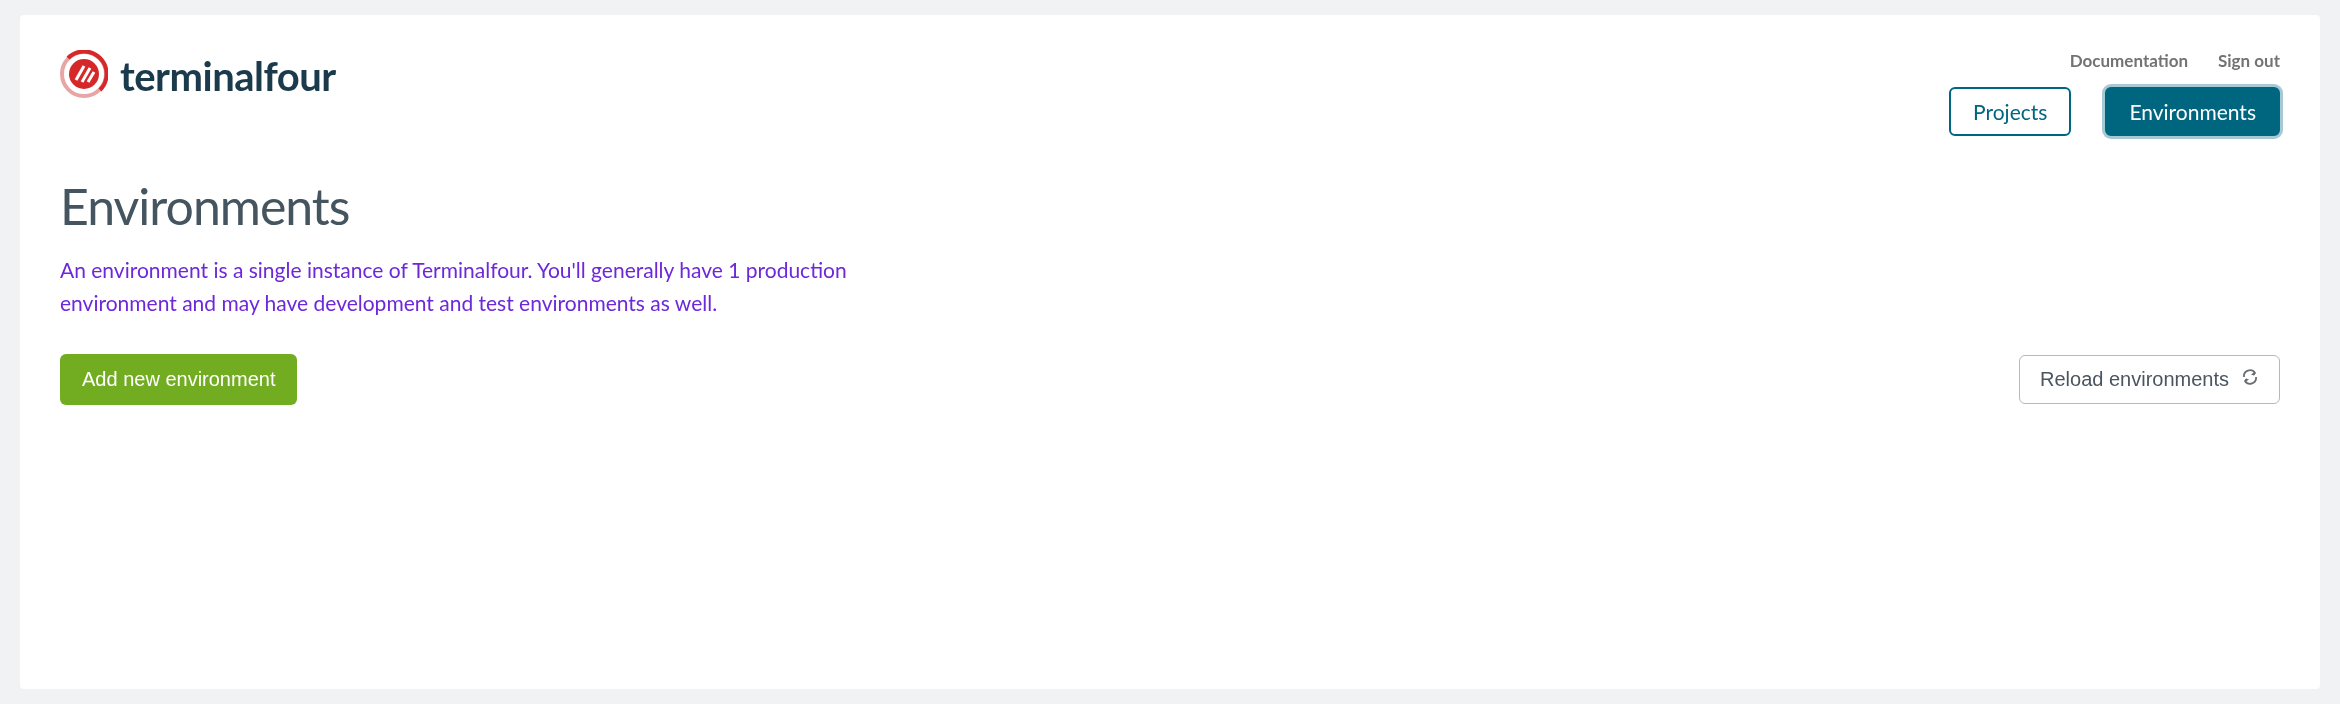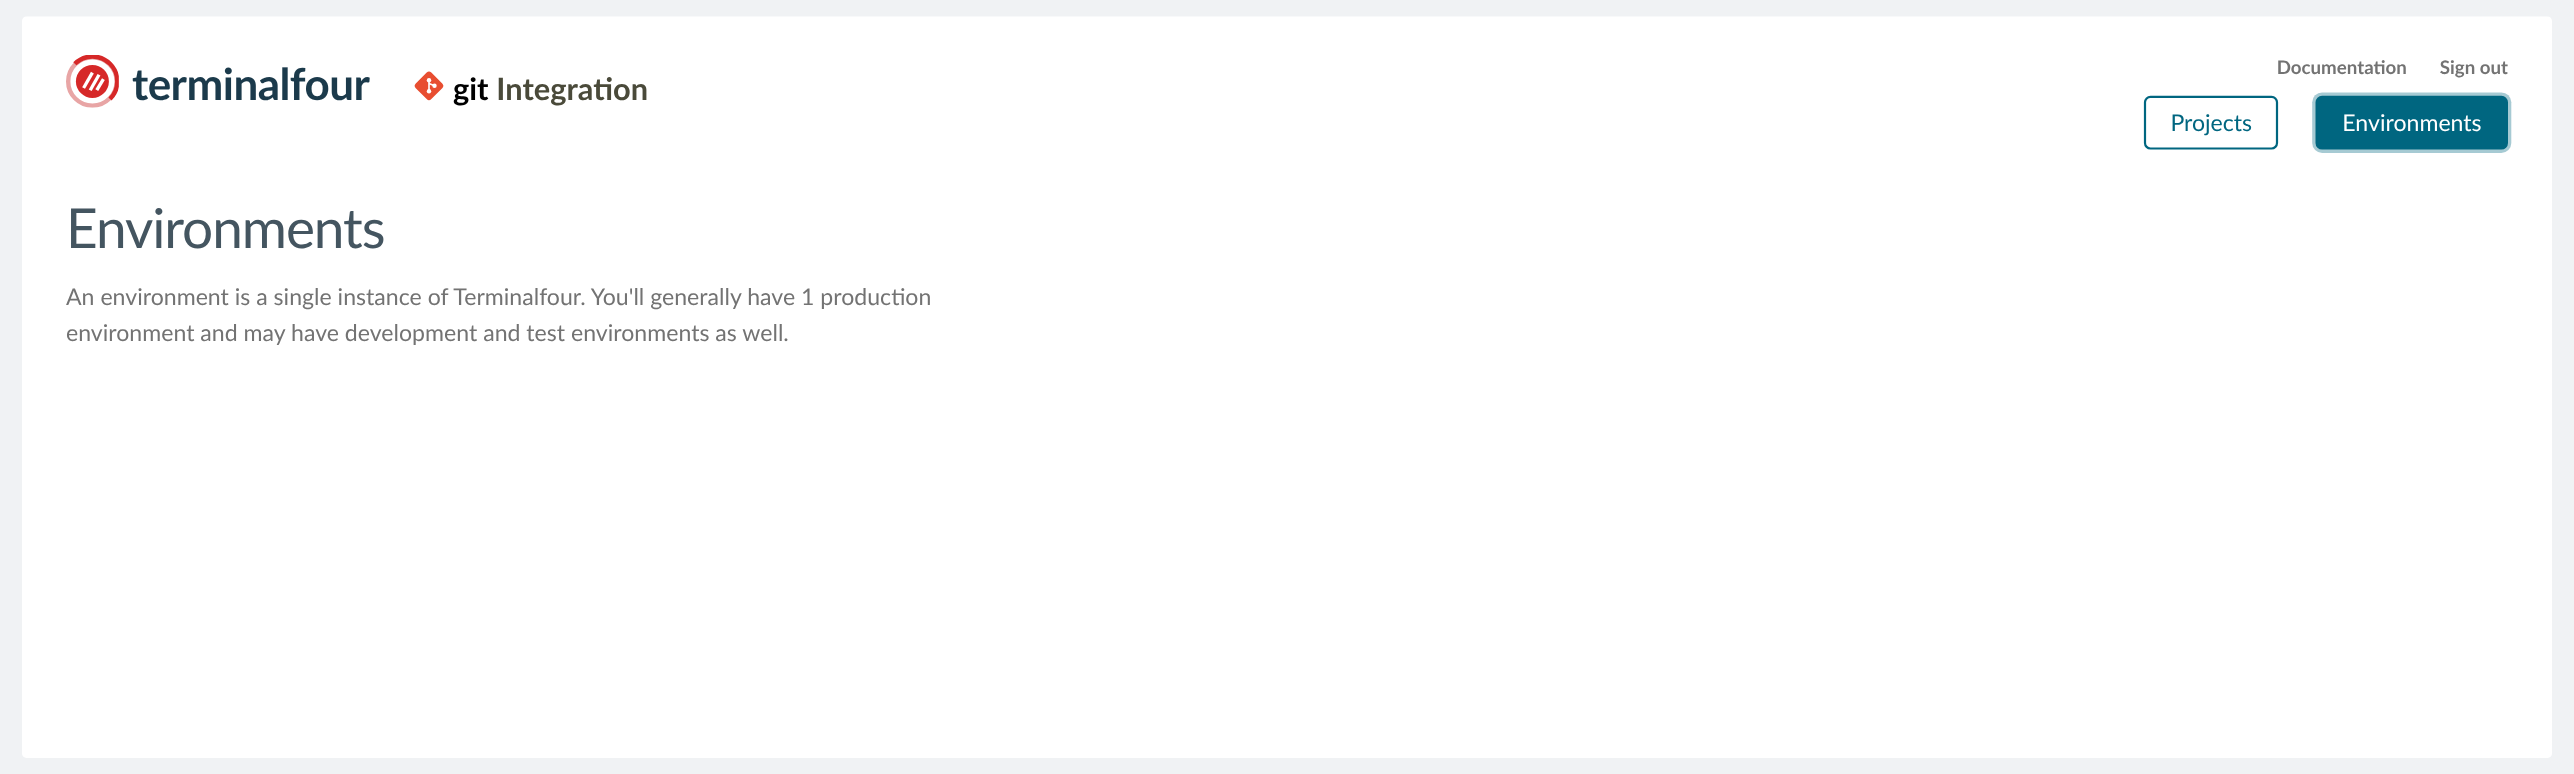--- a/index.html
+++ b/index.html
@@ -107,21 +107,21 @@
     }
     .page-title {
       font-size: 50px;
       font-weight: 400;
       color: #445560;
       margin-top: 40px;
       letter-spacing: -1px;
     }
     .page-description {
       font-size: 21px;
-      color: #737373;
+      color: #6d28d9;
       margin-top: 18px;
       line-height: 1.55;
       max-width: 800px;
     }
     .actions {
       display: flex;
       justify-content: space-between;
       align-items: center;
       margin-top: 35px;
     }
@@ -164,45 +164,42 @@
             <circle cx="24" cy="24" r="22" fill="none" stroke="#e8a5a5" stroke-width="4"></circle>
             <path d="M 8 8 A 22 22 0 0 1 40 40" fill="none" stroke="#d62828" stroke-width="4"></path>
             <circle cx="24" cy="24" r="15" fill="#d62828"></circle>
             <line x1="16" y1="30" x2="24" y2="16" stroke="#fff" stroke-width="3"></line>
             <line x1="22" y1="32" x2="30" y2="18" stroke="#fff" stroke-width="3"></line>
             <line x1="28" y1="32" x2="34" y2="22" stroke="#fff" stroke-width="3"></line>
           </svg>
         </span>
         <span class="logo-text">terminalfour</span>
       </div>
-      <div class="logo-sub">
-        <span>
-          <svg class="git-icon" viewBox="0 0 28 28">
-            <rect x="4" y="4" width="20" height="20" rx="3" transform="rotate(45 14 14)" fill="#e84e31"></rect>
-            <circle cx="14" cy="9" r="2" fill="#fff"></circle>
-            <circle cx="19" cy="14" r="2" fill="#fff"></circle>
-            <circle cx="14" cy="19" r="2" fill="#fff"></circle>
-            <line x1="14" y1="9" x2="14" y2="19" stroke="#fff" stroke-width="1.5"></line>
-            <line x1="14" y1="12" x2="19" y2="14" stroke="#fff" stroke-width="1.5"></line>
-          </svg>
-        </span>
-        <span class="git-text">
-          <span class="git-word">git</span>
-          <span class="integration-word">Integration</span>
-        </span>
-      </div>
     </div>
     <div class="top-right">
       <div class="top-links">
         <a class="top-link">Documentation</a>
         <a class="top-link">Sign out</a>
       </div>
       <div class="nav-tabs">
         <div class="nav-tab outlined">Projects</div>
         <div class="nav-tab filled">Environments</div>
       </div>
     </div>
   </div>
 
   <h1 class="page-title">Environments</h1>
   <p class="page-description">An environment is a single instance of Terminalfour. You'll generally have 1 production environment and may have development and test environments as well.</p>
 
+  <div class="actions">
+    <button class="btn-primary">Add new environment</button>
+    <button class="btn-secondary">
+      <span>Reload environments</span>
+      <span>
+        <svg class="refresh-icon" viewBox="0 0 18 18">
+          <path d="M 3 9 A 6 6 0 0 1 14 5 L 12 7 M 15 9 A 6 6 0 0 1 4 13 L 6 11" fill="none" stroke="#6a6f75" stroke-width="1.8"></path>
+          <polygon points="14,3 14,7 10,7" fill="#6a6f75"></polygon>
+          <polygon points="4,15 4,11 8,11" fill="#6a6f75"></polygon>
+        </svg>
+      </span>
+    </button>
+  </div>
 </div>
 
 </body></html>

